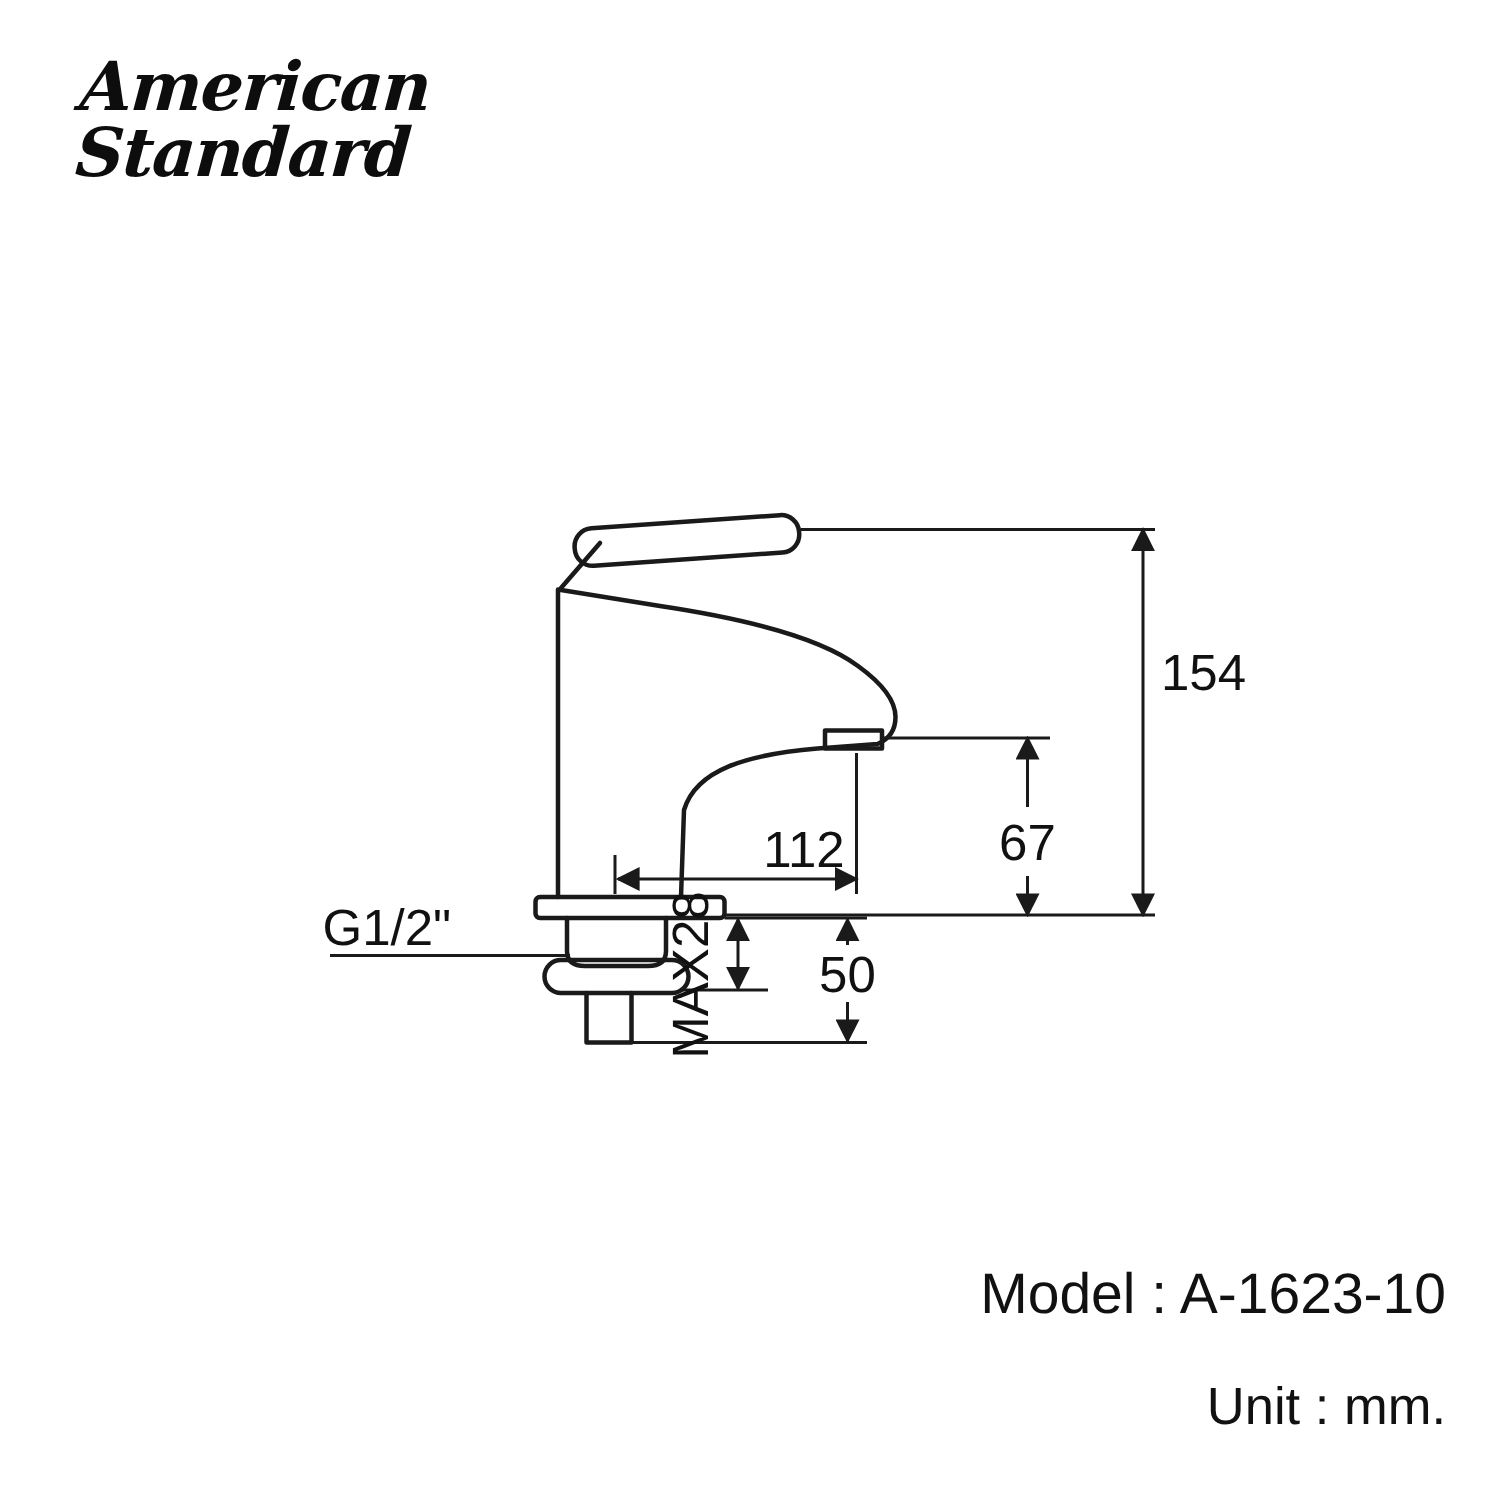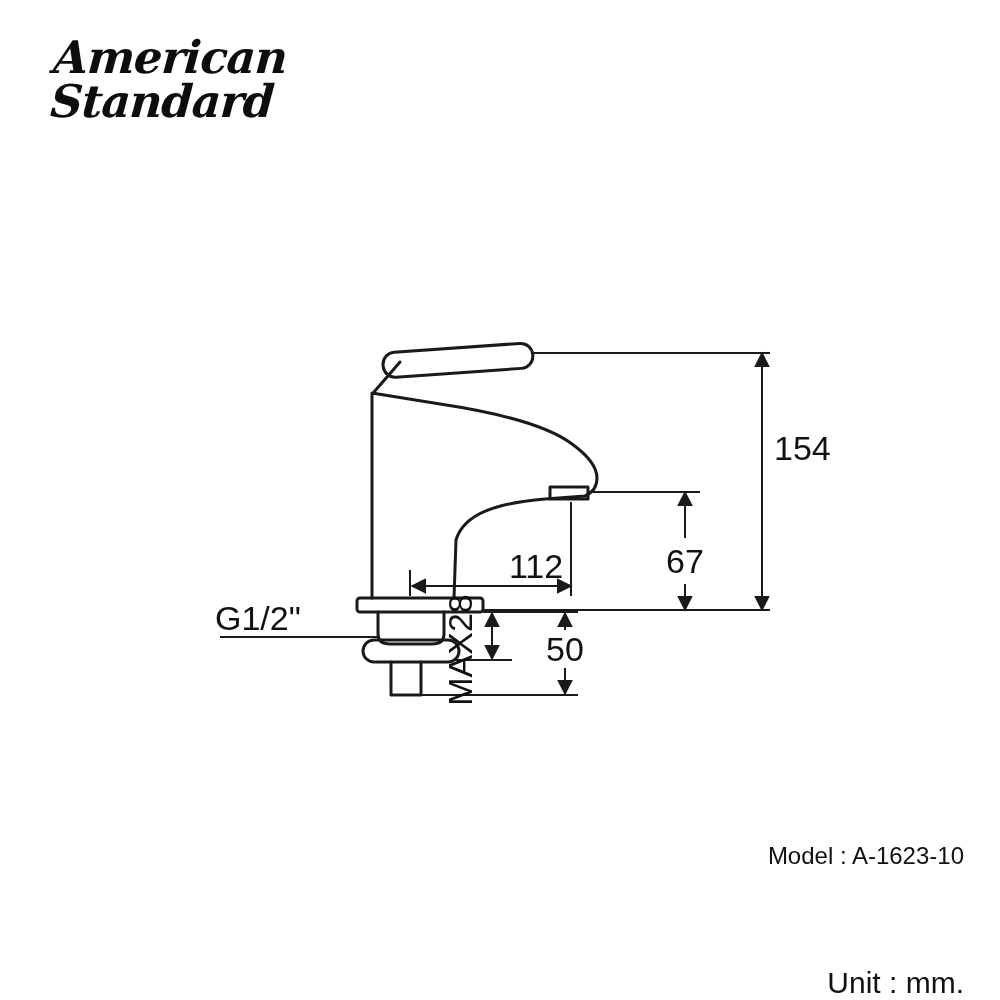--- a/index.html
+++ b/index.html
@@ -7,22 +7,22 @@
     position:relative;width:1000px;height:1000px;background:#ffffff;overflow:hidden;
     font-family:"Liberation Sans",sans-serif;color:#111;
   }
   .logo{
     position:absolute;left:52px;top:36px;
     font-family:"DejaVu Serif",serif;font-style:italic;font-weight:bold;
     font-size:45px;line-height:0.98;color:#0d0d0d;letter-spacing:-1px;
     transform:skewX(-4deg);
   }
   .logo span{display:block;}
-  .footer-model{position:absolute;right:36px;top:842px;font-size:24px;}
-  .footer-unit{position:absolute;right:36px;top:918px;font-size:30px;margin-top:48px;}
+  .footer-model{position:absolute;right:36px;top:842px;font-size:38px;}
+  .footer-unit{position:absolute;right:36px;top:918px;font-size:35px;}
   svg.drawing{position:absolute;left:0;top:0;}
   .outline{stroke:#1a1a1a;stroke-width:3;fill:none;stroke-linejoin:round;stroke-linecap:round;}
   .thin{stroke:#1a1a1a;stroke-width:2;fill:none;stroke-linecap:butt;}
   .dim{font-size:34px;fill:#111;}
   .arrfill{fill:#1a1a1a;}
 </style>
 </head>
 <body>
 
 <div class="stage">

